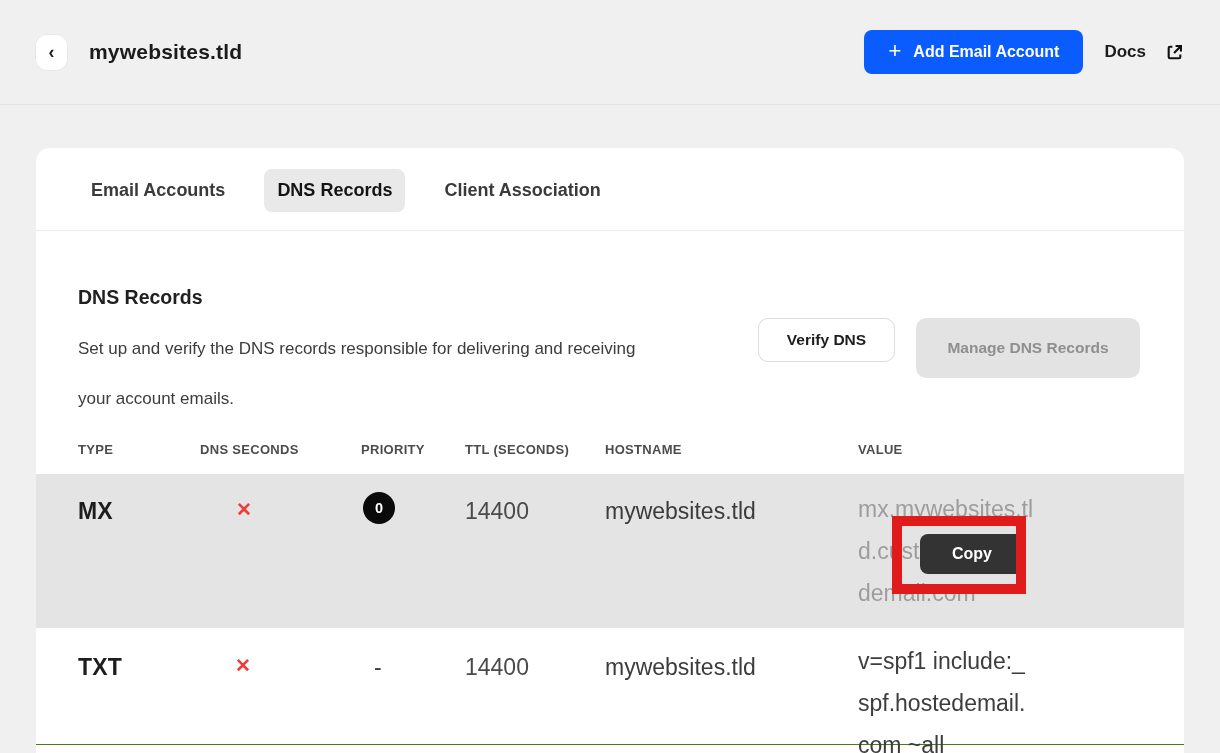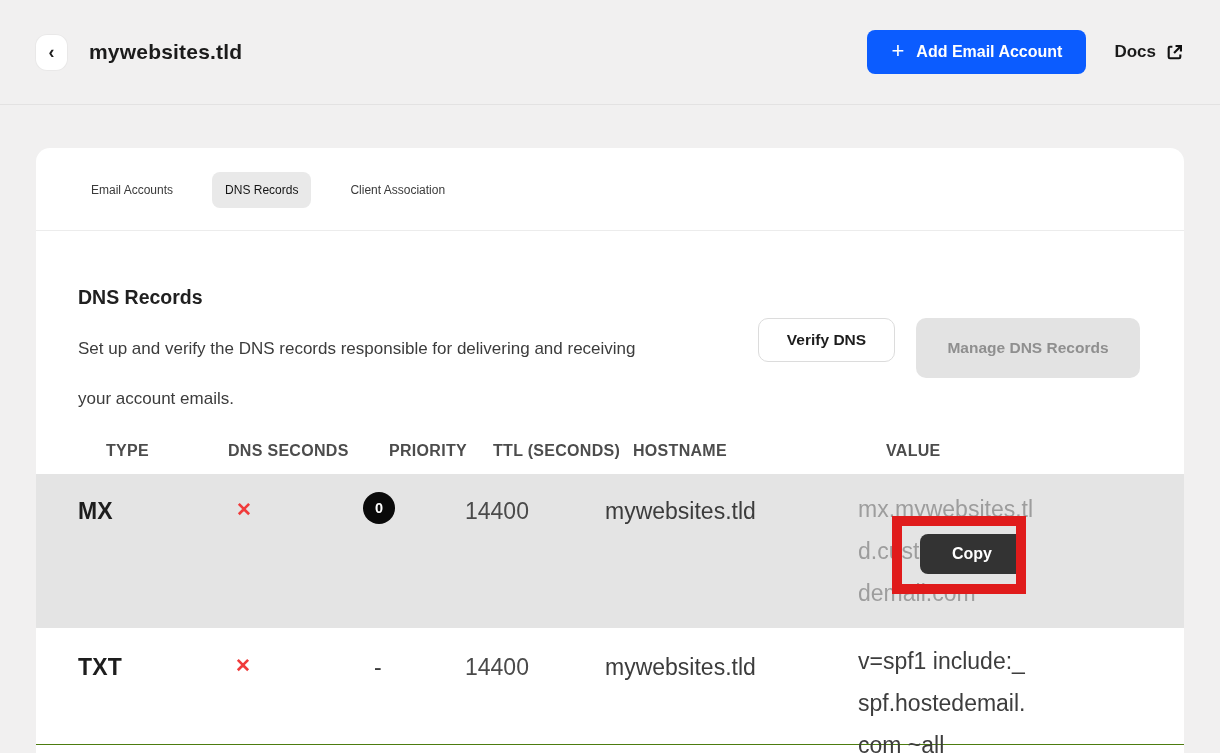--- a/index.html
+++ b/index.html
@@ -31,40 +31,40 @@
   .topbar-right { margin-left: auto; display: flex; align-items: center; }
   .add-btn {
     height: 44px; padding: 0 24px; border: none; border-radius: 8px;
     background: #0b5cff; color: #ffffff; cursor: pointer;
     display: flex; align-items: center; gap: 12px;
     font-family: "Liberation Sans", sans-serif;
     font-size: 16px; font-weight: 700;
   }
   .add-btn .plus { font-size: 22px; font-weight: 400; line-height: 1; margin-top: -2px; }
   .docs-link {
-    margin-left: 28px; display: flex; align-items: center; gap: 9px;
+    margin-left: 21px; display: flex; align-items: center; gap: 19px;
     font-size: 17px; font-weight: 700; color: #1b1b1b; cursor: pointer;
     text-decoration: none;
   }
   .docs-link svg { display: block; }
 
   
   .card {
     position: absolute; top: 148px; left: 36px; width: 1148px; height: 605px;
     background: #ffffff; border-radius: 14px 14px 0 0;
   }
 
   
   .tabs {
     position: absolute; top: 20px; left: 42px; height: 44px;
     display: flex; align-items: center; gap: 26px;
   }
   .tab {
     padding: 11px 13px; border-radius: 8px; cursor: pointer;
-    font-size: 12px; font-weight: 400; color: #3a3a3a; white-space: nowrap;
+    font-size: 18px; font-weight: 700; color: #3a3a3a; white-space: nowrap;
     background: transparent;
   }
   .tab.active { background: #e9e9e9; color: #141414; }
   .tabs-divider {
     position: absolute; top: 82px; left: 0; width: 100%; height: 0;
     border-top: 1px solid #ececec;
   }
 
   
   .section-title {
@@ -85,23 +85,22 @@
     position: absolute; top: 170px; left: 880px; width: 224px; height: 60px;
     background: #e3e3e3; border: none; border-radius: 10px;
     font-family: "Liberation Sans", sans-serif;
     font-size: 15.5px; font-weight: 700; color: #8f8f8f; cursor: pointer;
   }
 
   
   .thead { position: absolute; top: 294px; left: 0; width: 100%; height: 32px; }
   .th {
     position: absolute; top: 0;
-    font-size: 16px; font-weight: 700; color: #4c4c4c; letter-spacing: 0.3px;
+    font-size: 13px; font-weight: 700; color: #4c4c4c; letter-spacing: 0.3px;
     white-space: nowrap;
-    margin-left: 28px;
   }
   .col-type     { left: 42px;  }
   .col-status   { left: 164px; }
   .col-priority { left: 325px; }
   .col-ttl      { left: 429px; }
   .col-hostname { left: 569px; }
   .col-value    { left: 822px; }
 
   .row { position: absolute; left: 0; width: 100%; }
   .row-mx  { top: 326px; height: 154px; background: #e4e4e4; }

